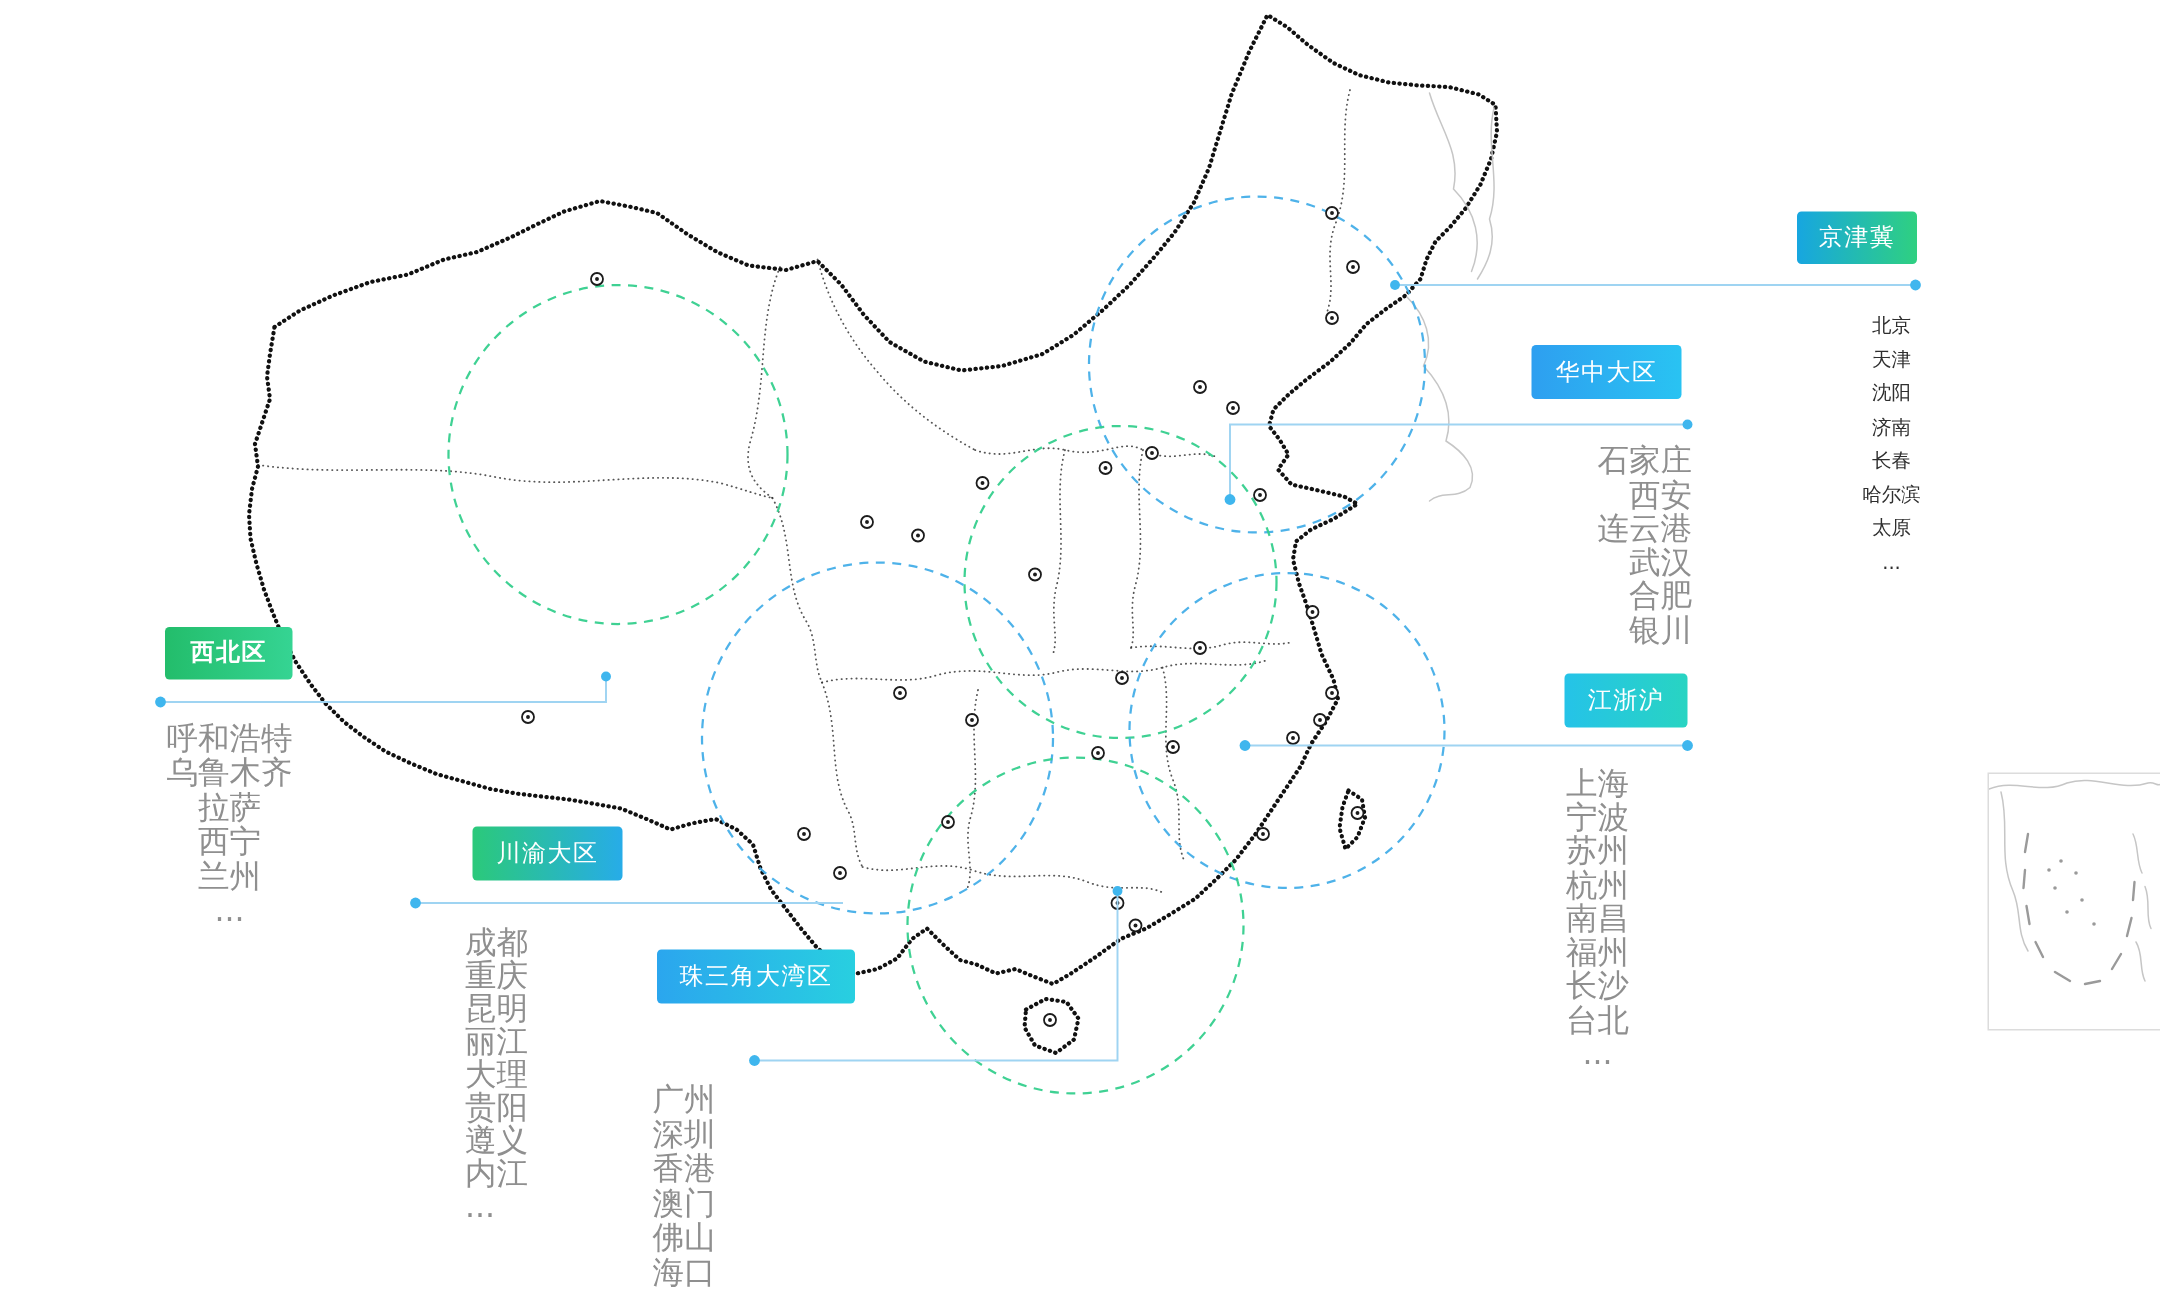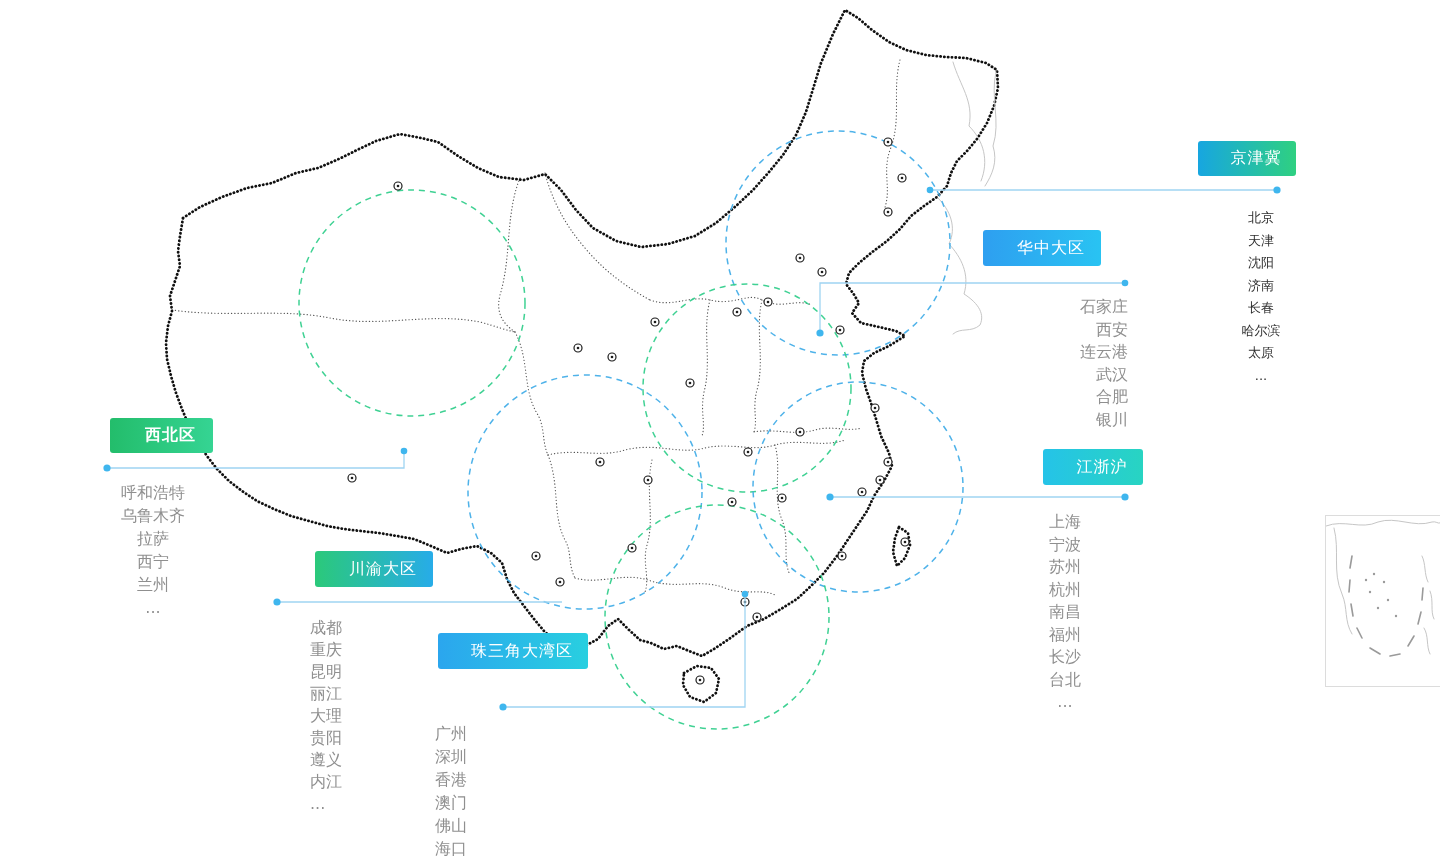--- a/index.html
+++ b/index.html
@@ -13,29 +13,29 @@
   .neighbor{fill:none;stroke:#c6c6c6;stroke-width:1;stroke-linecap:round;}
   .circle-blue{fill:none;stroke:var(--cblue,#45aee8);stroke-width:1.5;stroke-dasharray:6 5;opacity:.95;}
   .circle-green{fill:none;stroke:var(--cgreen,#35cf8d);stroke-width:1.5;stroke-dasharray:6 5;opacity:.95;}
   .leader{fill:none;stroke:var(--leader,#9fd4f2);stroke-width:1.3;}
   .ldot{fill:var(--ldot,#3fb6ee);}
   .marker-ring{fill:#fff;stroke:#1c1c1c;stroke-width:1.2;}
   .marker-dot{fill:#1c1c1c;}
 
   
   .region-label{position:absolute;color:#fff;font-size:16px;letter-spacing:1px;
-    display:flex;align-items:center;justify-content:center;border-radius:3px;z-index:3;padding-left:18px;}
-  .city-list{position:absolute;list-style:none;margin:0;padding:0;font-size:16px;z-index:3;}
+    display:flex;align-items:center;justify-content:center;border-radius:3px;z-index:3;}
+  .city-list{position:absolute;list-style:none;margin:0;padding:0;font-size:21px;z-index:3;}
   .city-list li{white-space:nowrap;}
   .dark{color:var(--cityDark,#2f2f2f);}
   .gray{color:var(--cityGray,#8f8f8f);}
 
   #label-jjj{left:1198px;top:141px;width:80px;height:35px;}
   #list-jjj{left:1202px;top:207px;width:118px;text-align:center;line-height:22.5px;font-size:13px;}
-  #label-hz{left:983px;top:230px;width:100px;height:36px;}
+  #label-hz{left:1021px;top:230px;width:100px;height:36px;}
   #list-hz{left:1008px;top:296px;width:120px;text-align:right;line-height:22.5px;}
   #label-xb{left:110px;top:418px;width:85px;height:35px;font-weight:bold;}
   #list-xb{left:78px;top:481px;width:150px;text-align:center;line-height:23px;}
   #label-jzh{left:1043px;top:449px;width:82px;height:36px;text-align:right;}
   #list-jzh{left:1005px;top:511px;width:120px;text-align:center;line-height:22.5px;}
   #label-cy{left:275px;top:551px;width:100px;height:36px;margin-left:40px;}
   #list-cy{left:270px;top:617px;width:130px;text-align:left;line-height:22px;margin-left:40px;}
   #label-zsj{left:438px;top:633px;width:132px;height:36px;}
   #list-zsj{left:435px;top:722px;width:130px;text-align:left;line-height:23px;}
 

